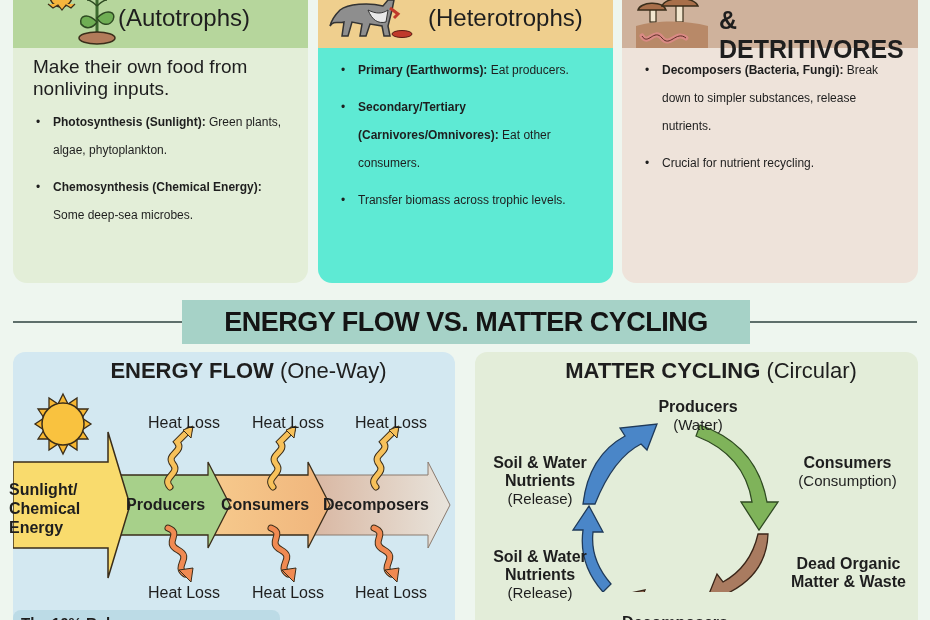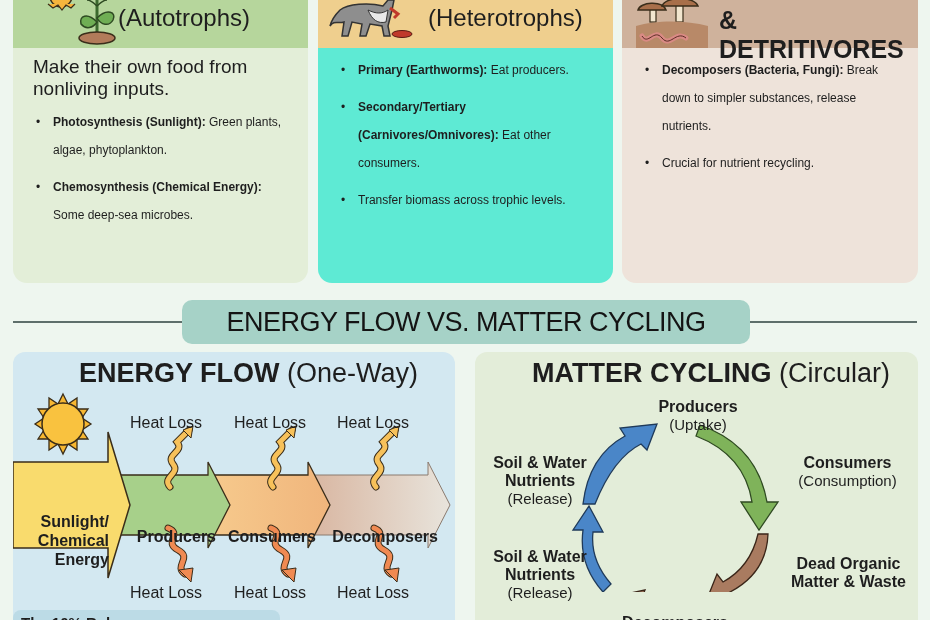--- a/index.html
+++ b/index.html
@@ -69,59 +69,58 @@
     position: absolute;
     top: 321px;
     height: 2px;
     background: #5e6f6b;
   }
   .banner {
     position: absolute;
     left: 182px; top: 300px;
     width: 568px; height: 44px;
     background: #a6d2c7;
-    border-radius: 10px;
+    border-radius: 0;
     text-align: center;
     font-size: 27px;
-    font-weight: normal;
+    font-weight: bold;
     line-height: 44px;
     letter-spacing: -0.5px;
     color: #141414;
   }
 
   .panel {
     position: absolute;
     top: 352px;
     height: 280px;
     border-radius: 12px;
   }
   #panel-energy { left: 13px; width: 442px; background: #d3e8f1; }
   #panel-matter { left: 475px; width: 443px; background: #e3edd9; }
   .panel-title {
     position: absolute;
     top: 6px; left: 0; right: 0;
     text-align: center;
-    font-size: 27px;
+    font-size: 22px;
     padding-left: 29px;
   }
   .panel-title b { font-weight: bold; }
 
   .heat {
     position: absolute;
     font-size: 16px;
     width: 90px;
-    text-align: left;
+    text-align: right;
   }
 
   .flow-label {
     position: absolute;
     font-weight: bold;
     font-size: 16px;
-    text-align: right;
-    margin-top: 32px;
+    text-align: left;
   }
 
   .cycle-label {
     position: absolute;
     font-size: 15px;
     text-align: center;
     line-height: 18px;
   }
   .cycle-label b { font-weight: bold; font-size: 16px; }
 
@@ -296,21 +295,21 @@
     <path d="M293,182 C292,210 278,228 255,240 L262,250 L232,247 L242,222 L248,230 C266,220 278,204 283,182 Z" fill="#a97b60" stroke="#3a2518" stroke-width="1.3"></path>
 
     <path d="M242,256 C215,268 180,268 160,258 L156,270 L136,245 L170,238 L166,248 C184,256 212,256 236,246 Z" fill="#a97b60" stroke="#3a2518" stroke-width="1.3"></path>
 
     <path d="M128,240 C112,222 105,200 108,178 L98,178 L114,154 L128,180 L118,180 C116,198 122,216 136,232 Z" fill="#4a86c8" stroke="#1f3a5a" stroke-width="1.3"></path>
 
     <path d="M108,152 C112,118 128,96 150,84 L145,76 L182,72 L172,98 L166,92 C146,102 132,122 120,152 Z" fill="#4a86c8" stroke="#1f3a5a" stroke-width="1.3"></path>
   </svg>
 
   <div class="cycle-label" style="left:163px; top:46px; width:120px;">
-    <b>Producers</b><br><span>(Uptake)</span>
+    <b>Producers</b><br><span>(Water)</span>
   </div>
   <div class="cycle-label" style="left:310px; top:102px; width:125px;">
     <b>Consumers</b><br><span>(Consumption)</span>
   </div>
   <div class="cycle-label" style="left:306px; top:203px; width:135px;">
     <b>Dead Organic Matter &amp; Waste</b>
   </div>
   <div class="cycle-label" style="left:140px; top:262px; width:120px;">
     <b>Decomposers</b>
   </div>

